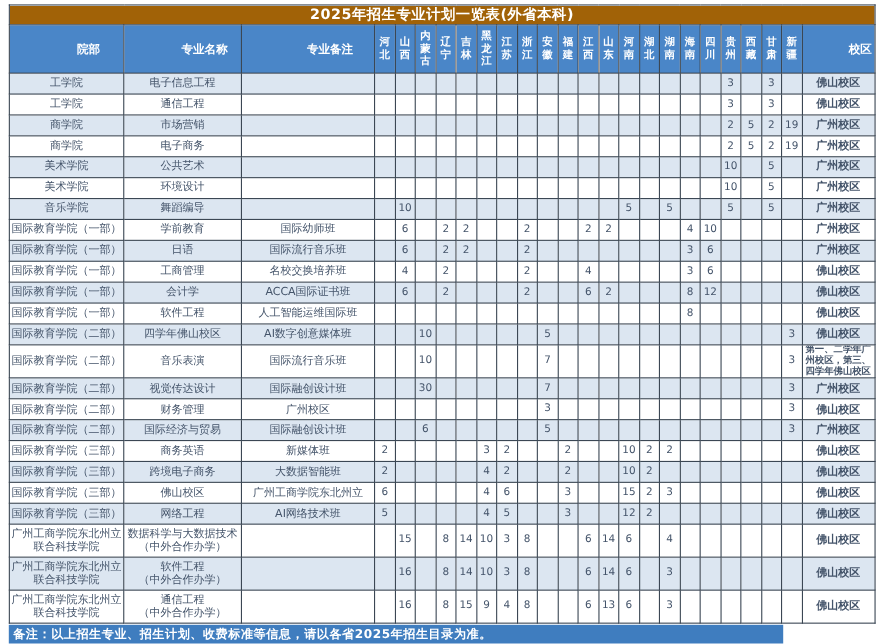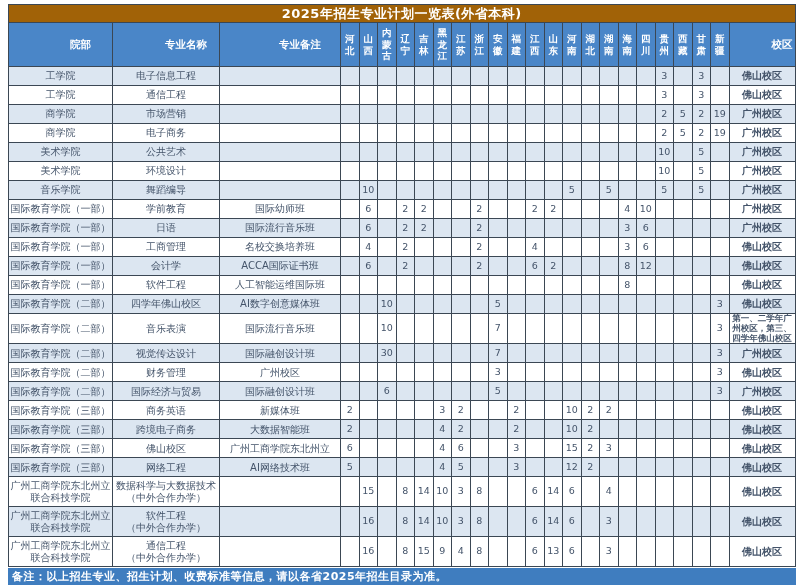--- a/index.html
+++ b/index.html
@@ -22,21 +22,21 @@
   tbody td {
     height:19px; font-size:10px; color:#44546a; text-align:center;
     vertical-align:middle; line-height:1.15; white-space:pre-line;
   }
   tbody td.num { font-size:9.5px; }
   tbody td.campus { font-size:10px; padding:0 1px;font-weight:bold; }
   tbody td.campus.small { font-size:8.5px; line-height:1.15; }
   tbody tr.alt td { background:#dce6f1; }
   tbody tr.tall td { height:30px; }
   .footer-bar {
-    width:788px; background:#3f7dbf; color:#ffffff; font-weight:bold;
+    width:704px; background:#3f7dbf; color:#ffffff; font-weight:bold;
     font-size:11px; height:18px; line-height:18px; padding-left:4px;
     margin-top:1px; letter-spacing:.5px;
   }
   col.c-dept { width:104px; }
   col.c-major { width:107px; }
   col.c-note { width:121px; }
   col.c-prov { width:18.5px; }
   col.c-campus { width:66px; }
 </style>
 </head>

